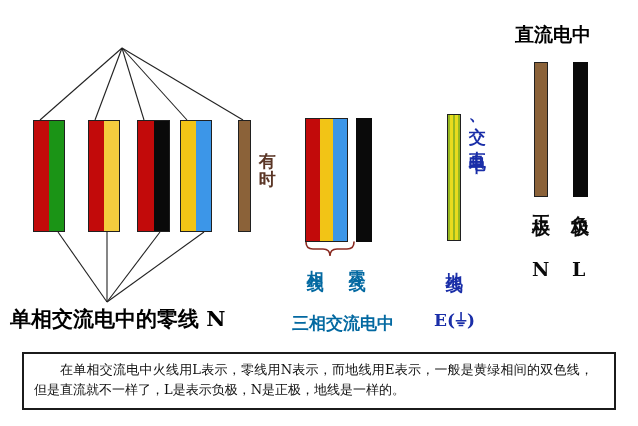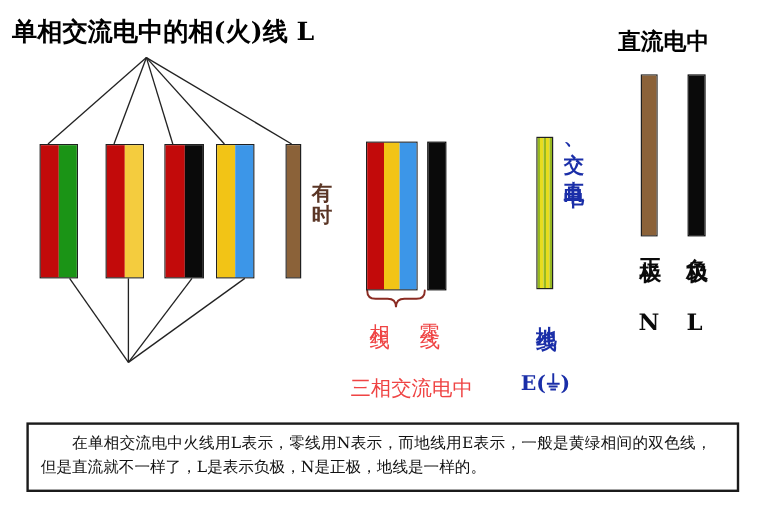--- a/index.html
+++ b/index.html
@@ -31,21 +31,21 @@
   
   .bar{box-sizing:border-box;border:1px solid #202020;display:flex;}
   .seg{flex:1 1 auto;height:100%;}
 
   
   #lines{position:absolute;left:0;top:0;width:638px;height:426px;pointer-events:none;}
 
   
   .redlabel{
     font-family:"DejaVu Serif","Liberation Serif",serif;
-    font-weight:normal;color:#ef4444;white-space:nowrap;
+    font-weight:bold;color:#0369a1;white-space:nowrap;
   }
   
   .bluelabel{
     font-family:"DejaVu Serif","Liberation Serif",serif;
     font-weight:bold;color:#1a2ea8;white-space:nowrap;
   }
   .brownlabel{
     font-family:"DejaVu Serif","Liberation Serif",serif;
     font-weight:bold;color:#5a3525;white-space:nowrap;
   }
@@ -90,22 +90,22 @@
       <line x1="107" y1="302" x2="107" y2="232"></line>
       <line x1="107" y1="302" x2="160" y2="232"></line>
       <line x1="107" y1="302" x2="204" y2="232"></line>
     </g>
 
     <g stroke="#8a2b22" stroke-width="1.6" fill="none" stroke-linecap="round">
       <path d="M306 242 q0 7 7 7 l10 0 q7 0 7 7 q0 -7 7 -7 l10 0 q7 0 7 -7"></path>
     </g>
   </svg>
 
-  <div class="abs heading" id="title-top">单相交流电中的相(火)线 L</div>
 
+  <div class="abs heading" id="title-bottom">单相交流电中的零线 N</div>
 
   <div class="abs heading" id="dc-title">直流电中</div>
 
   <div class="abs bar" style="left:33px;top:120px;width:32px;height:112px;">
     <div class="seg" style="background:#C20A0A;"></div>
     <div class="seg" style="background:#1B9416;"></div>
   </div>
 
   <div class="abs bar" style="left:88px;top:120px;width:32px;height:112px;">
     <div class="seg" style="background:#C20A0A;"></div>

